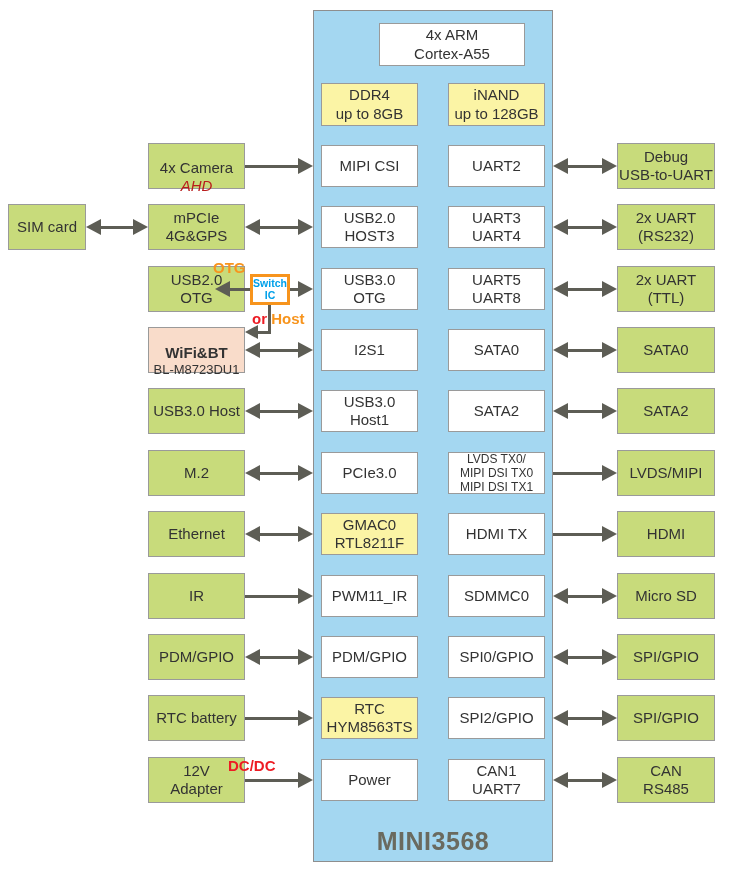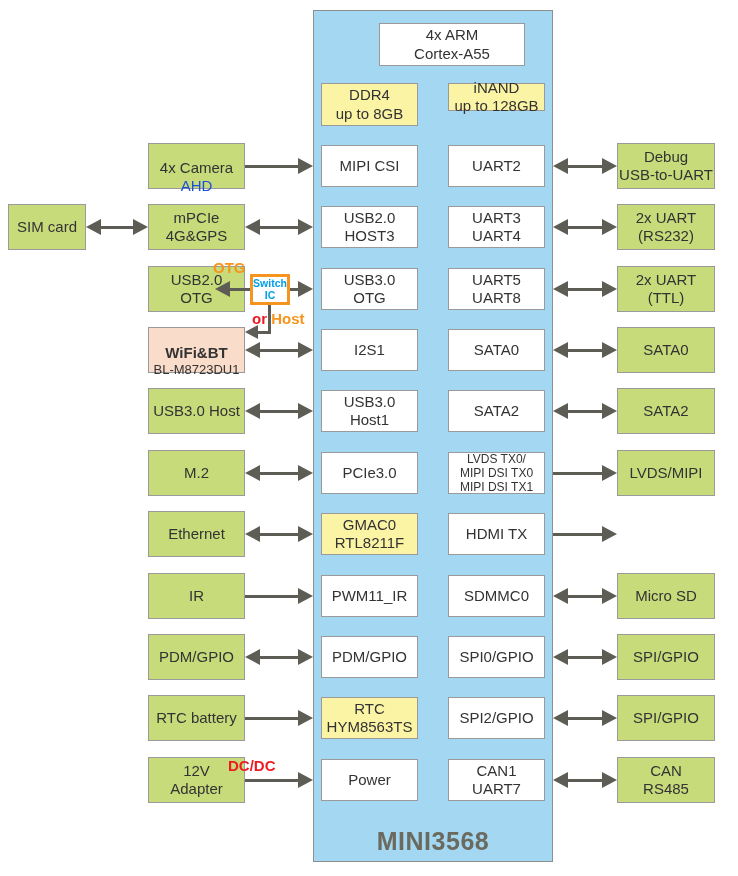--- a/index.html
+++ b/index.html
@@ -13,21 +13,21 @@
   .white{background:#ffffff;}
   .yellow{background:#FBF4A5;}
   .green{background:#C8DB7B;}
   .pink{background:#F9DCCA;}
   .inner-l{left:321px;width:97px;height:42px;}
   .inner-r{left:448px;width:97px;height:42px;}
   .outer-l{left:148px;width:97px;height:46px;}
   .outer-r{left:617px;width:98px;height:46px;}
   .small{font-size:12px;line-height:1.18;}
   .stack{display:flex;flex-direction:column;align-items:center;margin-top:22px;}
-  .accent{color:#1d4ed8;}
+  .accent{color:#b91c1c;font-style:italic;}
   .b{font-weight:bold;}
   .sub{font-size:13px;}
   .arrow{position:absolute;height:16px;}
   .arrow .line{position:absolute;top:6.5px;height:3px;background:#5D5D55;}
   .arrow.both .line{left:13px;right:13px;}
   .arrow.right .line{left:0;right:13px;}
   .arrow.left .line{left:13px;right:0;}
   .head{position:absolute;width:0;height:0;border-top:8px solid transparent;border-bottom:8px solid transparent;}
   .head.e{right:0;top:0;border-left:15px solid #5D5D55;}
   .head.w{left:0;top:0;border-right:15px solid #5D5D55;}
@@ -49,21 +49,21 @@
 
 <div id="stage">
 
   <div class="board"></div>
   <div class="board-title">MINI3568</div>
 
   <div class="box white cpu">4x ARM
 Cortex-A55</div>
   <div class="box yellow" style="left:321px;top:83px;width:97px;height:43px">DDR4
 up to 8GB</div>
-  <div class="box yellow" style="left:448px;top:83px;width:97px;height:28px">iNAND
+  <div class="box yellow" style="left:448px;top:83px;width:97px;height:43px">iNAND
 up to 128GB</div>
 
   <div class="box white inner-l" style="top:145px">MIPI CSI</div>
   <div class="box white inner-l" style="top:206px">USB2.0
 HOST3</div>
   <div class="box white inner-l" style="top:268px">USB3.0
 OTG</div>
   <div class="box white inner-l" style="top:329px">I2S1</div>
   <div class="box white inner-l" style="top:390px">USB3.0
 Host1</div>
@@ -116,20 +116,21 @@
 USB-to-UART</div>
 
   <div class="box green" style="left:8px;top:204px;width:78px;height:46px">SIM card</div>
   <div class="box green outer-r" style="top:204px">2x UART
 (RS232)</div>
   <div class="box green outer-r" style="top:266px">2x UART
 (TTL)</div>
   <div class="box green outer-r" style="top:327px">SATA0</div>
   <div class="box green outer-r" style="top:388px">SATA2</div>
   <div class="box green outer-r" style="top:450px">LVDS/MIPI</div>
+  <div class="box green outer-r" style="top:511px">HDMI</div>
   <div class="box green outer-r" style="top:573px">Micro SD</div>
   <div class="box green outer-r" style="top:634px">SPI/GPIO</div>
   <div class="box green outer-r" style="top:695px">SPI/GPIO</div>
   <div class="box green outer-r" style="top:757px">CAN
 RS485</div>
 
   <div class="arrow right" style="left:245px;top:158px;width:68px">
       <div class="line"></div>
       <div class="head e"></div>
     </div>

